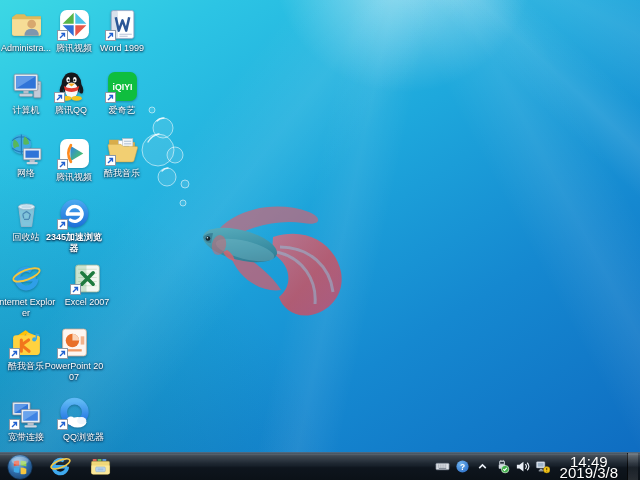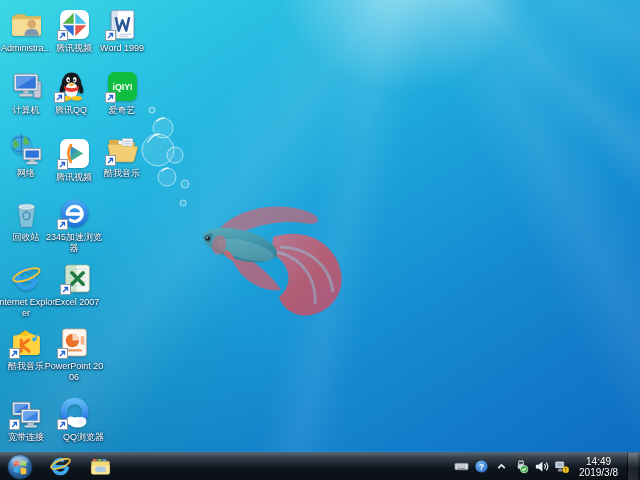--- a/index.html
+++ b/index.html
@@ -51,21 +51,21 @@
     background:linear-gradient(180deg,rgba(255,255,255,.14),rgba(255,255,255,0));pointer-events:none;}
   .start-orb{width:32px;height:27px;display:flex;align-items:center;justify-content:center;margin-left:4px;cursor:pointer;}
   .start-orb svg{width:26px;height:26px;}
   .task-btn{width:36px;height:27px;display:flex;align-items:center;justify-content:center;cursor:pointer;border-radius:2px;}
   .task-btn svg{width:23px;height:23px;}
   #task-pinned{display:flex;align-items:center;margin-left:6px;gap:4px;}
   #tray-area{margin-left:auto;display:flex;align-items:center;gap:3px;padding-right:2px;}
   .tray-icon{width:17px;height:17px;display:flex;align-items:center;justify-content:center;cursor:pointer;}
   .tray-icon svg{width:15px;height:15px;}
   #clock{
-    color:#fff;font-size:10px;line-height:11px;text-align:center;
+    color:#fff;font-size:15px;line-height:11px;text-align:center;
     padding:0 6px;cursor:pointer;text-shadow:0 1px 1px rgba(0,0,0,.8);
   }
   #show-desktop{
     width:11px;height:28px;box-sizing:border-box;cursor:pointer;
     border-left:1px solid rgba(0,0,0,.8);
     background:linear-gradient(180deg,rgba(255,255,255,.18),rgba(255,255,255,.05) 50%,rgba(255,255,255,.12));
   }
 </style>
 </head>
 <body>
@@ -279,21 +279,21 @@
         <div class="icon-img">
           <svg viewBox="0 0 32 32">
             <path d="M8.5 9.5 L11 28.5 h10 L23.5 9.5 z" fill="rgba(225,240,250,0.5)" stroke="#9cb9cc" stroke-width="0.8"></path>
             <ellipse cx="16" cy="9.5" rx="7.8" ry="2.7" fill="rgba(240,248,253,0.85)" stroke="#9cb9cc" stroke-width="0.8"></ellipse>
             <ellipse cx="16" cy="9.5" rx="5" ry="1.6" fill="rgba(190,215,232,0.9)"></ellipse>
             <path d="M12.5 16.5 l3.5 -2.5 3.5 2.5 M19.7 16.3 l-1.2 5 M13.6 21.8 h4.8 M12.4 16.5 l.9 4.2" stroke="#4b89b5" stroke-width="1.2" fill="none"></path>
           </svg>
         </div>
         <div class="icon-label">回收站</div>
       </div>
-      <div class="desktop-icon" style="left: 44px; top: 197px;">
+      <div class="desktop-icon" style="left: 44px; top: 197px; font-weight: bold;">
         <div class="icon-img">
           <svg viewBox="0 0 32 32">
             <defs>
               <linearGradient id="g2345" x1="0" y1="0" x2="0" y2="1">
                 <stop offset="0" stop-color="#4aa9f0"></stop>
                 <stop offset="1" stop-color="#1c6fd8"></stop>
               </linearGradient>
             </defs>
             <circle cx="16" cy="16" r="13.5" fill="url(#g2345)"></circle>
             <path d="M9 16.5 a7.2 7.2 0 1 1 3 5.8" stroke="#fff" stroke-width="3.2" fill="none" stroke-linecap="round"></path>
@@ -311,21 +311,21 @@
       <div class="desktop-icon" style="left: -4px; top: 262px;">
         <div class="icon-img">
           <svg viewBox="0 0 32 32">
             <path d="M25 16.5 a9 9 0 1 1 -4.2 -8" stroke="#2f9fe8" stroke-width="5" fill="none"></path>
             <path d="M7.6 16.5 H25" stroke="#2f9fe8" stroke-width="5"></path>
             <ellipse cx="16" cy="12.5" rx="13.5" ry="4.6" fill="none" stroke="#f3c53e" stroke-width="1.8" transform="rotate(-21 16 12.5)"></ellipse>
           </svg>
         </div>
         <div class="icon-label">Internet Explorer</div>
       </div>
-      <div class="desktop-icon" style="left: 47px; top: 262px;">
+      <div class="desktop-icon" style="left: 57px; top: 262px;">
         <div class="icon-img">
           <svg viewBox="0 0 32 32">
             <rect x="4.5" y="3" width="23" height="26" rx="2.5" fill="#f4f8f2" stroke="#a9c0a5" stroke-width="0.8"></rect>
             <path d="M7 7 h18 M7 11 h18 M7 15 h18 M7 19 h18 M7 23 h18" stroke="#d6e4d2" stroke-width="1"></path>
             <path d="M4.5 5.5 q0 -2.5 2.5 -2.5 h8 v26 h-8 q-2.5 0 -2.5 -2.5 z" fill="#3e9e58" opacity="0.22"></path>
             <path d="M10.5 10.5 l11 11 M21.5 10.5 l-11 11" stroke="#1e7a3e" stroke-width="3.4" stroke-linecap="round"></path>
           </svg>
           <span class="shortcut-badge">
             <svg viewBox="0 0 11 11">
               <rect x="0.5" y="0.5" width="10" height="10" fill="#fff" stroke="#8a98a8"></rect>
@@ -363,21 +363,21 @@
             <rect x="9" y="22.5" width="14" height="2.2" fill="#e8702a" opacity="0.7"></rect>
             <rect x="22" y="10" width="3.5" height="8" fill="#e8702a" opacity="0.5"></rect>
           </svg>
           <span class="shortcut-badge">
             <svg viewBox="0 0 11 11">
               <rect x="0.5" y="0.5" width="10" height="10" fill="#fff" stroke="#8a98a8"></rect>
               <path d="M3 8 L7.3 3.7 M4.3 3.5 h3.2 v3.2" stroke="#1f5fd0" stroke-width="1.3" fill="none"></path>
             </svg>
           </span>
         </div>
-        <div class="icon-label">PowerPoint 2006</div>
+        <div class="icon-label">PowerPoint 2007</div>
       </div>
       <div class="desktop-icon" style="left: -4px; top: 397px;">
         <div class="icon-img">
           <svg viewBox="0 0 32 32">
             <rect x="2.5" y="5" width="17" height="12.5" rx="1" fill="#dfe6ee" stroke="#7e8896" stroke-width="0.7"></rect>
             <rect x="4.5" y="7" width="13" height="8.5" fill="#2f74d8"></rect>
             <path d="M4.5 7 h13 l-13 8.5 z" fill="#5f9ae8"></path>
             <rect x="11" y="12" width="18" height="13" rx="1" fill="#e8eef5" stroke="#7e8896" stroke-width="0.7"></rect>
             <rect x="13" y="14" width="14" height="9" fill="#3f84e4"></rect>
             <path d="M13 14 h14 l-14 9 z" fill="#6aa4ec"></path>

